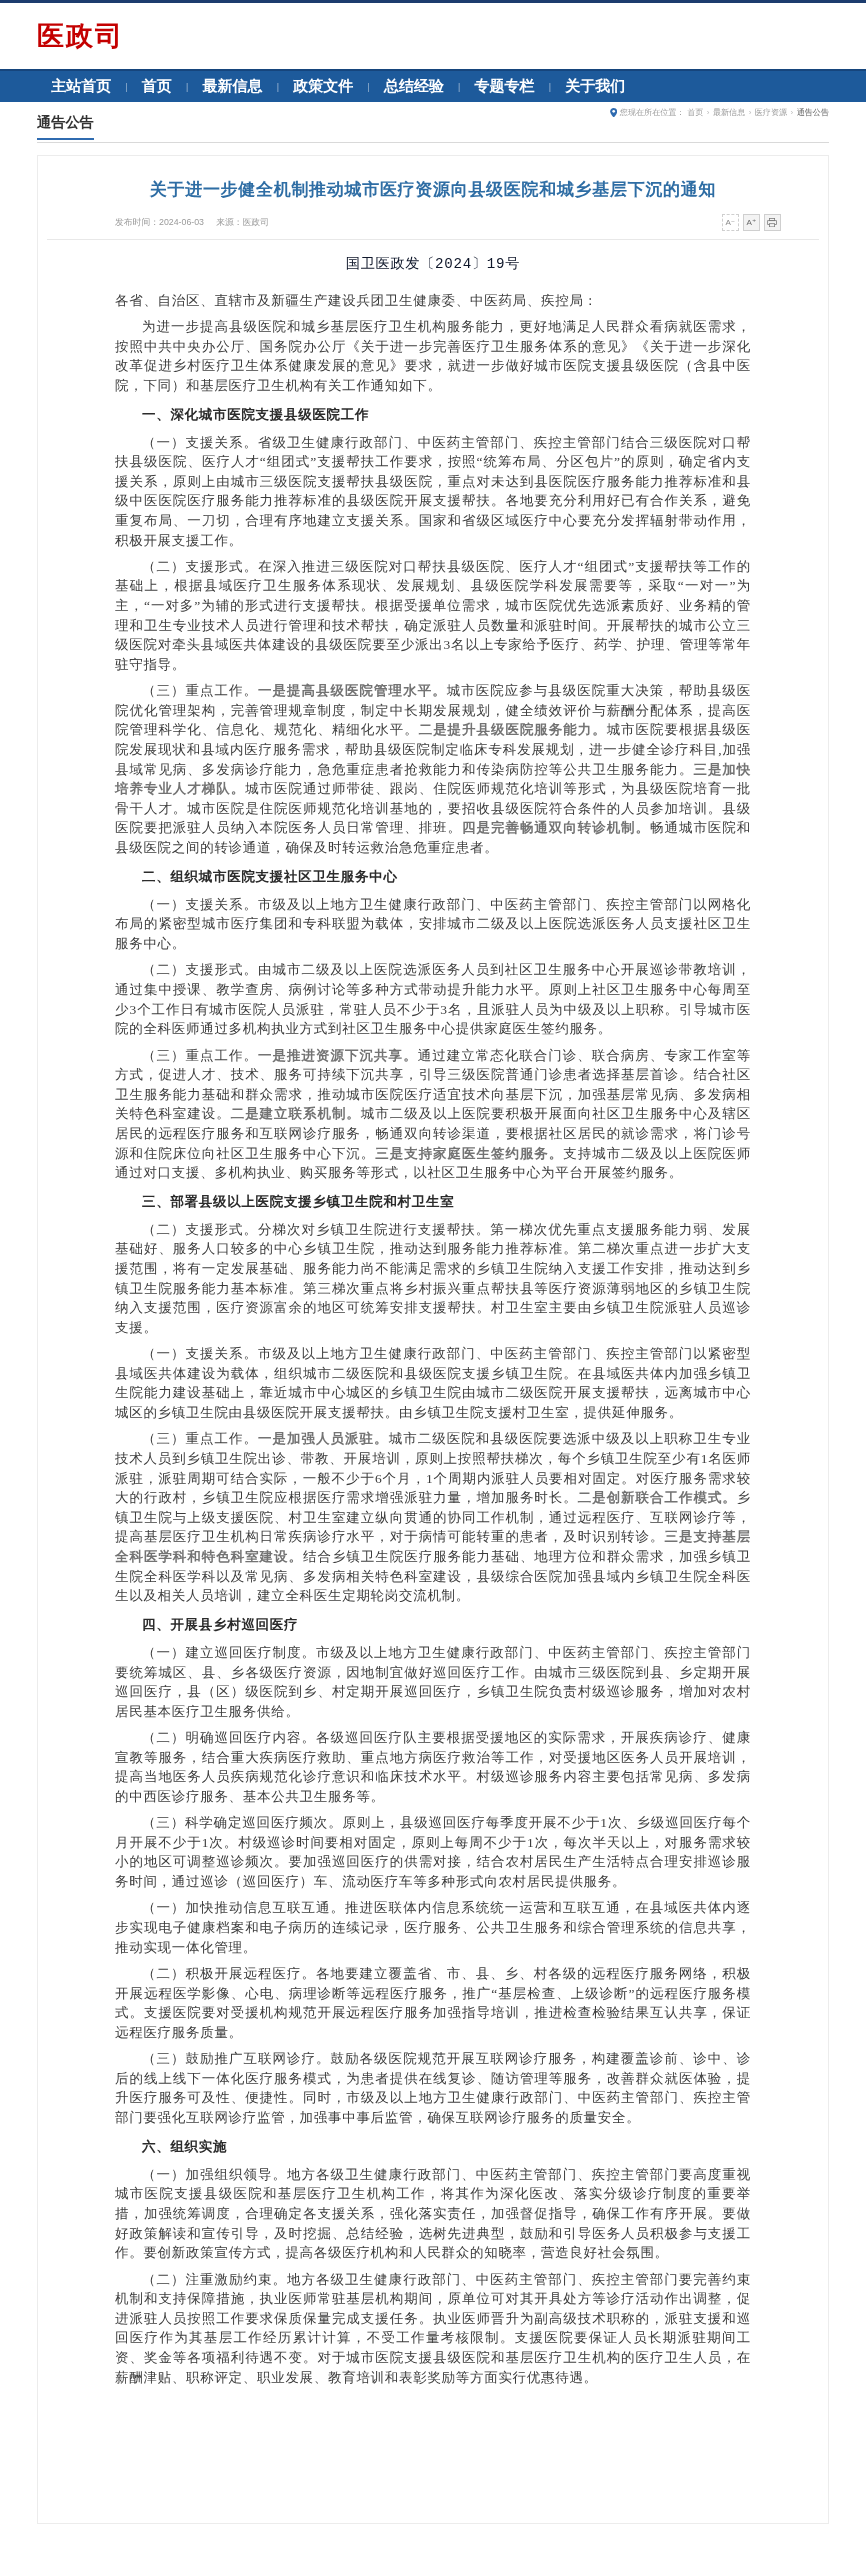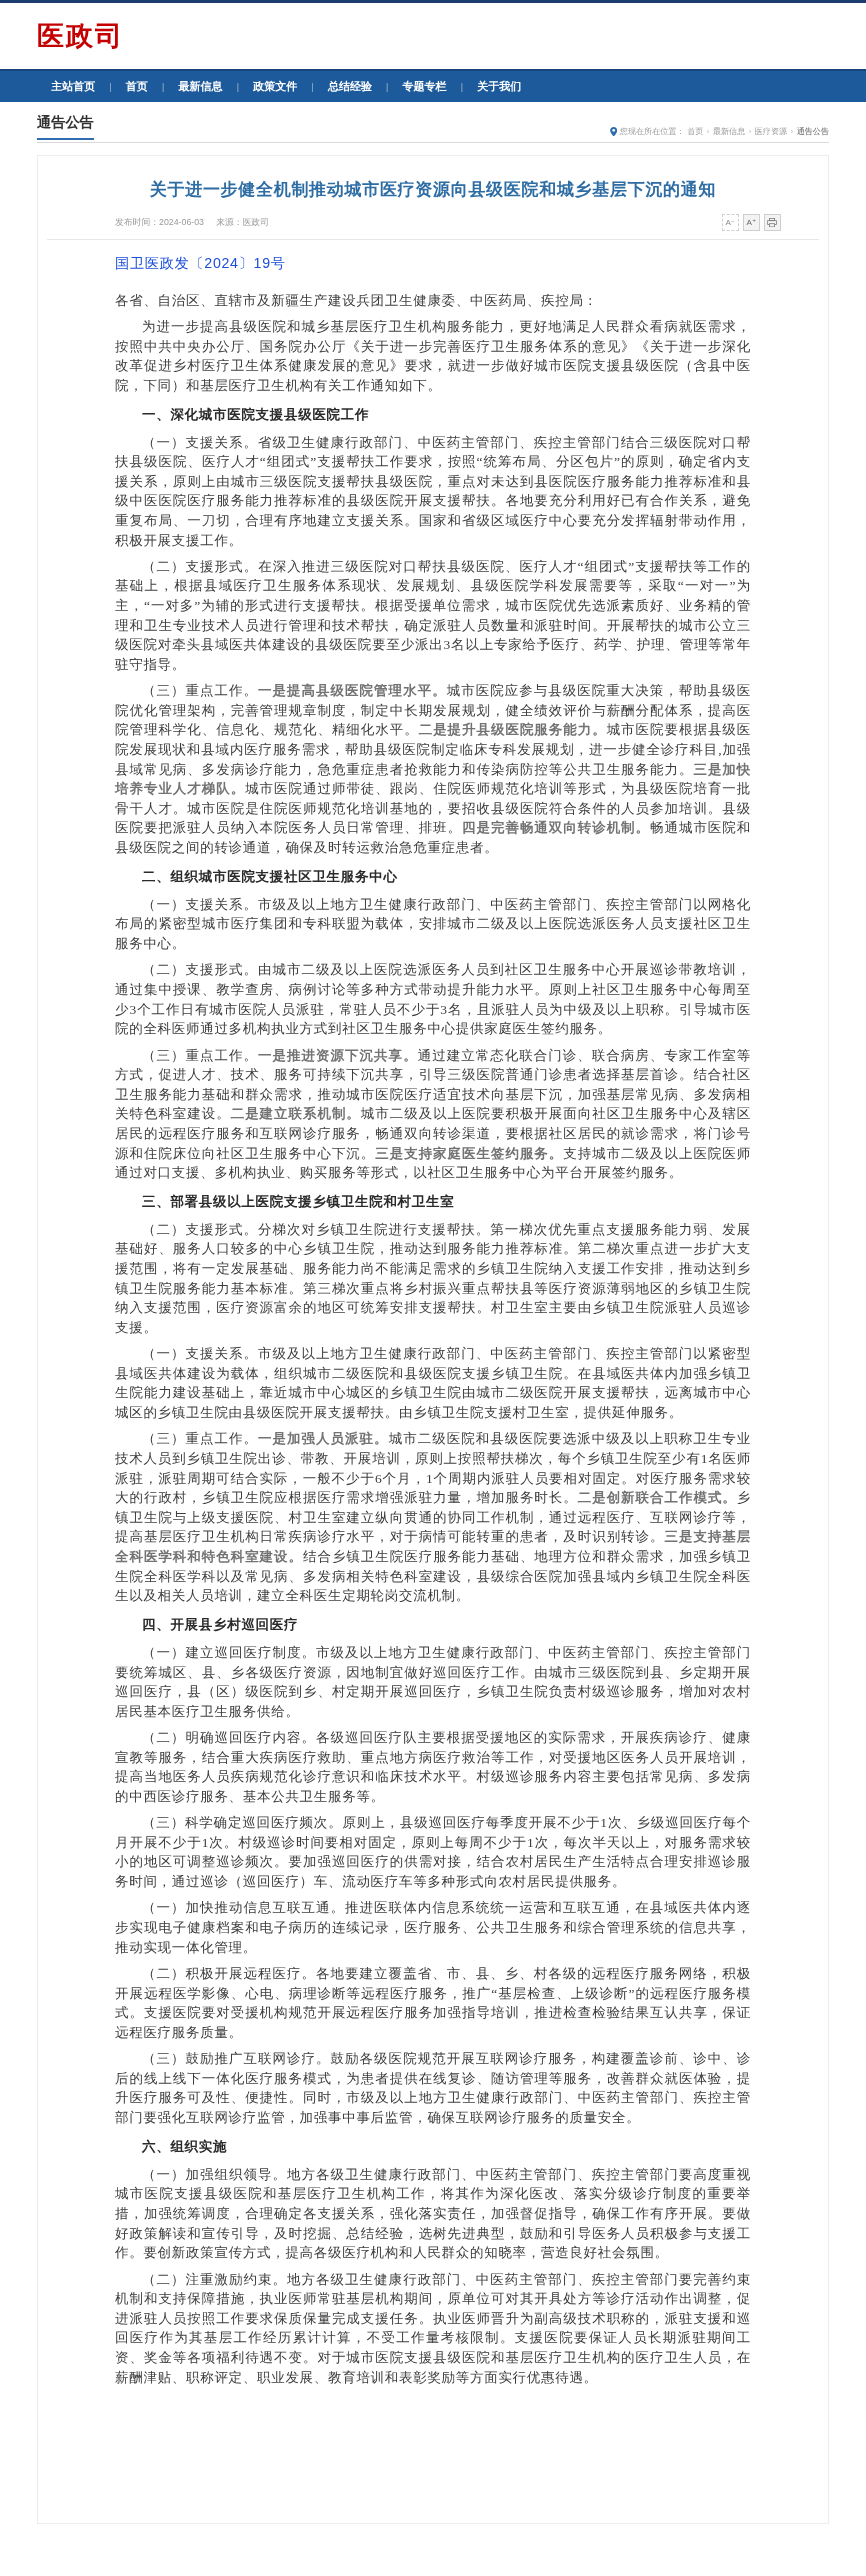--- a/index.html
+++ b/index.html
@@ -8,49 +8,49 @@
     height:2576px; overflow:hidden; background:#ffffff;
     font-family:"Liberation Sans","DejaVu Sans",sans-serif; position:relative;
   }
   .topbar { height:3.4px; background:#1c3c6e; }
   .site-header { height:66px; display:flex; align-items:center; padding-left:37px; background:#fff; }
   .logo { font-size:27px; font-weight:bold; color:#c40000; letter-spacing:2px; }
   .mainnav {
     height:33px; background:#1d5a9b; border-top:2px solid #16457c;
     display:flex; align-items:center; padding-left:37px;
   }
-  .nav-item { color:#fff; font-size:11px; font-weight:bold; padding:0 14.2px; text-decoration:none; cursor:pointer; white-space:nowrap;text-align:center; }
+  .nav-item { color:#fff; font-size:15px; font-weight:bold; padding:0 14.2px; text-decoration:none; cursor:pointer; white-space:nowrap;text-align:center; }
   .nav-sep { color:rgba(255,255,255,.55); font-size:8.8px; }
   .crumb-row { margin:10.8px 37px 0; position:relative; border-bottom:0.7px solid #d9d9d9; height:30px; }
   .section-title {
     display:inline-block; font-size:14.2px; font-weight:bold; color:#333;
     padding-bottom:6.1px; border-bottom:2px solid #2f6bb0; margin-bottom:-1.4px;
   }
-  .location { position:absolute; right:0; bottom:5px; font-size:8.1px; color:#999; display:flex; align-items:center; gap:2.7px; }
+  .location { position:absolute; right:0; bottom:24px; font-size:8.1px; color:#999; display:flex; align-items:center; gap:2.7px; }
   .pin-icon { width:7.4px; height:9.5px; display:inline-block; }
   .crumb-link { color:#999; text-decoration:none; cursor:pointer; }
   .crumb-current { color:#666; }
   .crumb-sep { color:#bbb; padding:0 3.4px; }
   .card { margin:11.5px 37px 0; border:0.7px solid #ececec; background:#fff; padding:17.6px 77px 41px; min-height:2369px; }
   .art-title {
     text-align:center; color:#2e6da4; font-size:17px; font-weight:bold;
     line-height:1.35; margin:5.4px 0 12.2px; letter-spacing:0.7px;
   }
   .meta-row { position:relative; text-align:left; height:17.6px; line-height:17.6px; font-size:8.8px; color:#9a9a9a;margin-top:9px; }
   .meta-row .gap { display:inline-block; width:12.2px; }
   .toolbar { position:absolute; right:-30px; top:0; display:flex; gap:4.1px; }
   .tool-btn {
     width:17px; height:17px; font-size:8.1px; color:#8a8a8a; background:#fff;
     border:0.7px dashed #cfcfcf; display:flex; align-items:center; justify-content:center; cursor:pointer;
   }
   .tool-btn.solid { background:#f3f3f3; border:0.7px solid #cfcfcf; color:#666; }
   .meta-hr { border:none; border-top:0.7px solid #e8e8e8; margin:8.1px -68px 13.5px; }
   .doc-num {
-    text-align:left; font-size:14.2px; color:#1d4ed8; margin:4.1px 0 17.6px;
-    font-family:Liberation Sans, sans-serif; letter-spacing:0.7px;
+    text-align:center; font-size:14.2px; color:#0f172a; margin:4.1px 0 17.6px;
+    font-family:Liberation Mono, monospace; letter-spacing:0.7px;
   }
   .article-body {
     font-family:"Liberation Serif","DejaVu Serif",serif;
     font-size:13.5px; line-height:19.6px; color:#3c3c3c; letter-spacing:0.7px; text-align:justify;
   }
   .article-body p { margin:0 0 6.8px; text-indent:2em; }
   .article-body p.salutation { text-indent:0; }
   .article-body h2 {
     font-size:13.5px; font-weight:bold; color:#2b2b2b; text-indent:2em;
     font-family:"Liberation Sans","DejaVu Sans",sans-serif; margin:9.5px 0 8.1px; line-height:19.6px;

